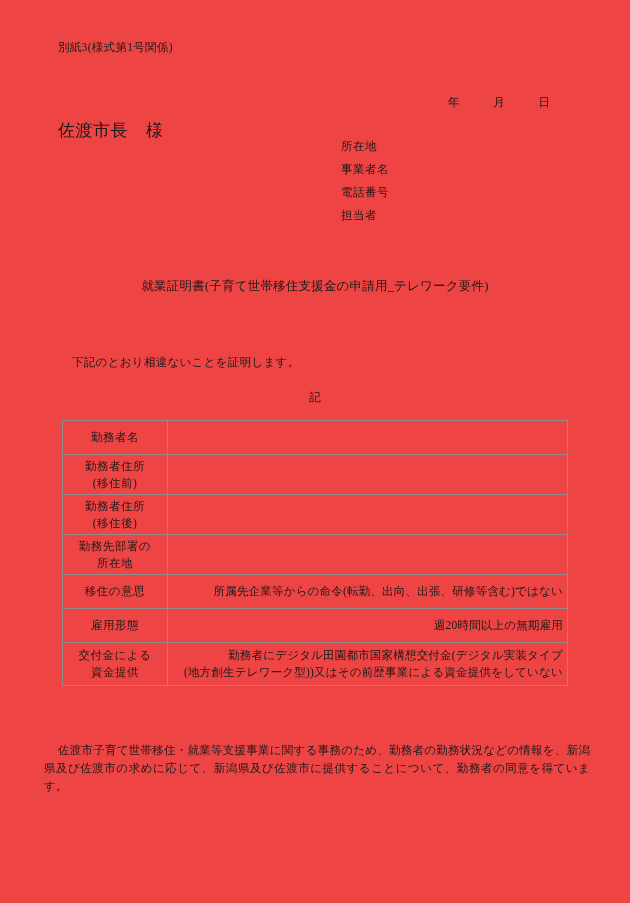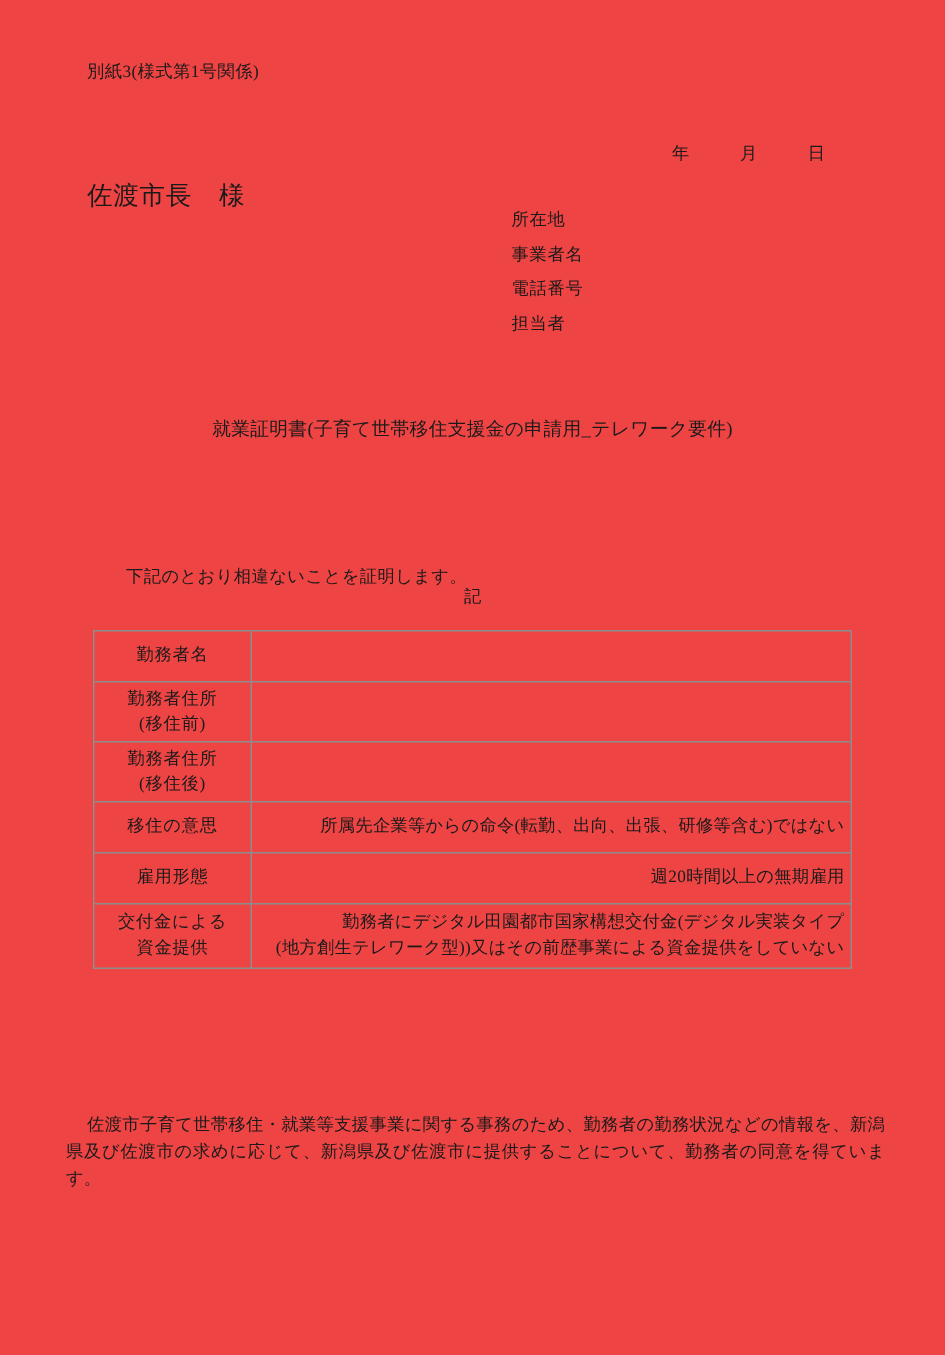--- a/index.html
+++ b/index.html
@@ -81,26 +81,25 @@
     width: 630px;
     text-align: center;
     font-size: 12.5px;
     letter-spacing: .2px;
     white-space: nowrap;
   }
 
   
   .statement {
     position: absolute;
-    left: 84px;
+    left: 72px;
     top: 355px;
     font-size: 11.5px;
     letter-spacing: .3px;
     white-space: nowrap;
-    margin-top: 22px;
   }
   .ki-mark {
     position: absolute;
     left: 0;
     top: 390px;
     width: 630px;
     text-align: center;
     font-size: 11.5px;
   }
 
@@ -219,20 +218,29 @@
       </tr>
       <tr class="r3">
         <td class="label">
           <span class="lbl-2">勤務者住所</span>
           <span class="lbl-2">(移住後)</span>
         </td>
         <td class="value">
           <span class="lbl-2"></span>
         </td>
       </tr>
+      <tr class="r4">
+        <td class="label">
+          <span class="lbl-2">勤務先部署の</span>
+          <span class="lbl-2">所在地</span>
+        </td>
+        <td class="value">
+          <span class="lbl-2"></span>
+        </td>
+      </tr>
       <tr class="r6">
         <td class="label">
           <span class="lbl-2">移住の意思</span>
         </td>
         <td class="value">
           <span class="lbl-2">所属先企業等からの命令(転勤、出向、出張、研修等含む)ではない</span>
         </td>
       </tr>
       <tr class="r7">
         <td class="label">

